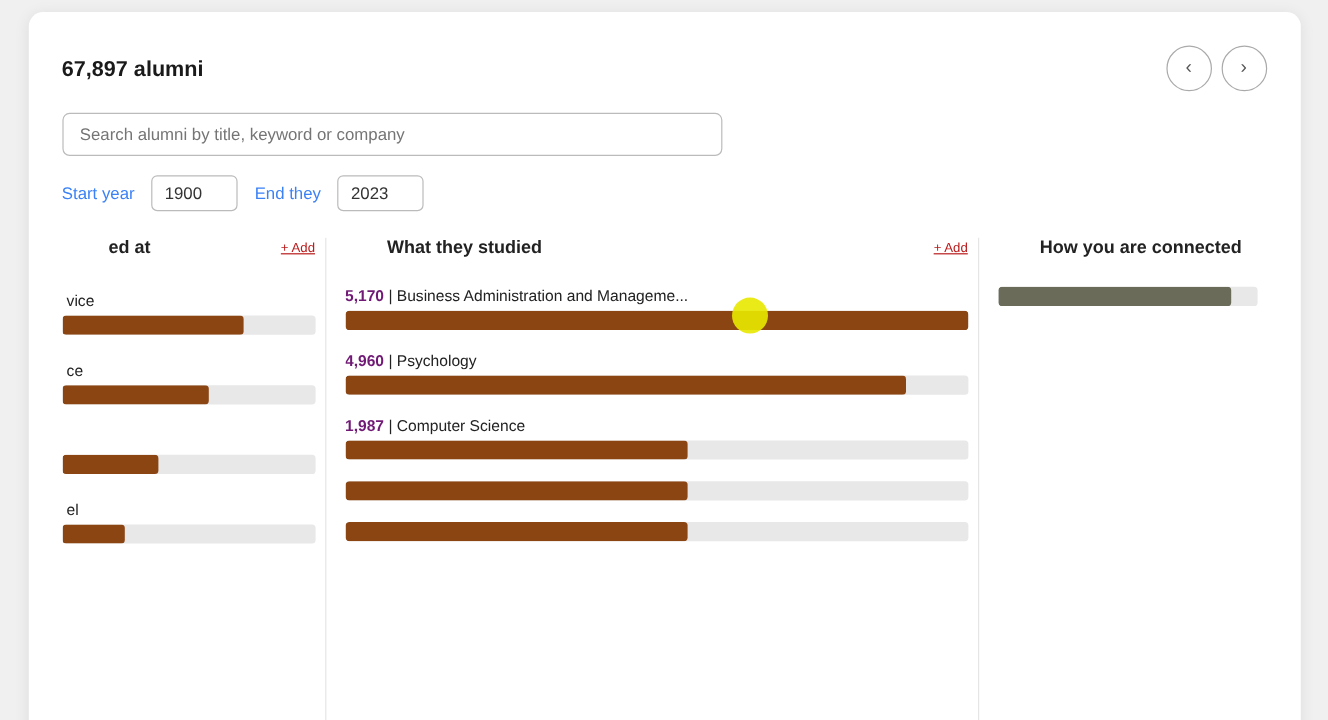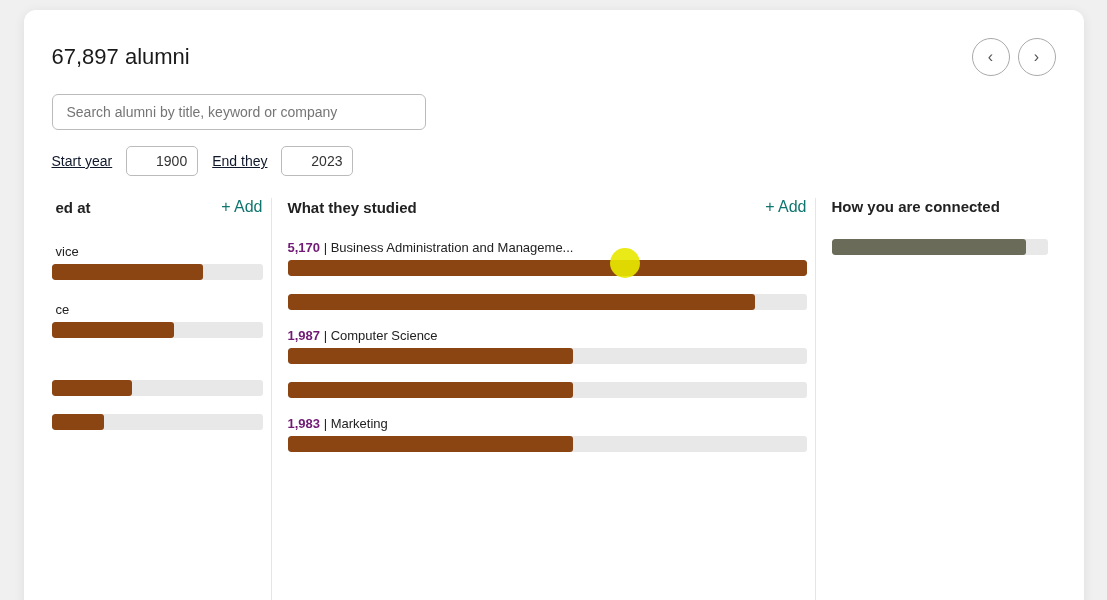--- a/index.html
+++ b/index.html
@@ -22,22 +22,22 @@
       overflow: hidden;
       box-shadow: 0 2px 12px rgba(0,0,0,0.08);
     }
     .header-row {
       display: flex;
       align-items: center;
       justify-content: space-between;
       margin-bottom: 18px;
     }
     .alumni-count {
-      font-size: 22px;
-      font-weight: 400;
+      font-size: 18px;
+      font-weight: 700;
       color: #1a1a1a;
       text-align: right;
     }
     .nav-buttons {
       display: flex;
       gap: 8px;
     }
     .nav-btn {
       width: 38px;
       height: 38px;
@@ -45,48 +45,47 @@
       border: 1.5px solid #aaa;
       background: #fff;
       cursor: pointer;
       display: flex;
       align-items: center;
       justify-content: center;
       font-size: 16px;
       color: #555;
     }
     .search-bar {
-      width: 374px;
+      width: 550px;
       padding: 9px 14px;
       border: 1.5px solid #bbb;
       border-radius: 6px;
       font-size: 14px;
       color: #888;
       margin-bottom: 16px;
       outline: none;
     }
     .year-row {
       display: flex;
       align-items: center;
       gap: 14px;
       margin-bottom: 22px;
     }
     .year-label {
       font-size: 14px;
-      color: #0f172a;
-      text-decoration: underline;
+      color: #3b82f6;
     }
     .year-input {
       width: 72px;
       padding: 6px 10px;
       border: 1.5px solid #bbb;
       border-radius: 5px;
       font-size: 14px;
       color: #333;
-      text-align: right;
+      text-align: left;
     }
     .columns-row {
       display: flex;
       gap: 0;
       overflow: hidden;
       height: 420px;
     }
     .col {
       flex: 1;
       min-width: 0;
@@ -94,36 +93,38 @@
       border-right: 1px solid #e5e5e5;
       overflow: hidden;
     }
     .col:last-child { border-right: none; }
     .col-header {
       display: flex;
       align-items: center;
       justify-content: space-between;
       margin-bottom: 18px;
       padding-bottom: 6px;
+      margin-left: 35px;
     }
     .col-title {
       font-size: 15px;
       font-weight: 600;
       color: #222;
     }
     .add-btn {
       display: flex;
       align-items: center;
       gap: 4px;
-      font-size: 16px;
-      color: #0f766e;
+      font-size: 11px;
+      color: #b91c1c;
       cursor: pointer;
       background: none;
       border: none;
       padding: 0;
+      text-decoration: underline;
     }
     .bar-item {
       margin-bottom: 18px;
     }
     .bar-label {
       font-size: 13px;
       color: #222;
       margin-bottom: 5px;
       white-space: nowrap;
       overflow: hidden;
@@ -232,20 +233,21 @@
           <div class="bar-fill bar-brown" style="width:58%"></div>
         </div>
       </div>
       <div class="bar-item">
         <div class="partial-label">&nbsp;</div>
         <div class="bar-track">
           <div class="bar-fill bar-brown" style="width:38%"></div>
         </div>
       </div>
       <div class="bar-item">
+        <div class="partial-label">el</div>
         <div class="bar-track">
           <div class="bar-fill bar-brown" style="width:25%"></div>
         </div>
       </div>
     </div>
 
     <div class="col" style="padding-left:16px;">
       <div class="col-header">
         <span class="col-title">What they studied</span>
         <button class="add-btn">+ Add</button>
@@ -253,41 +255,41 @@
 
       <div class="bar-item">
         <div class="bar-label">
           <span class="count">5,170</span> | Business Administration and Manageme...
         </div>
         <div class="bar-track">
           <div class="bar-fill bar-brown" style="width:100%"></div>
         </div>
       </div>
       <div class="bar-item">
+        <div class="bar-label">
+          <span class="count">4,960</span> | Psychology
+        </div>
         <div class="bar-track">
           <div class="bar-fill bar-brown" style="width:90%"></div>
         </div>
       </div>
       <div class="bar-item">
         <div class="bar-label">
           <span class="count">1,987</span> | Computer Science
         </div>
         <div class="bar-track">
           <div class="bar-fill bar-brown" style="width:55%"></div>
         </div>
       </div>
       <div class="bar-item">
         <div class="bar-track">
           <div class="bar-fill bar-brown" style="width:55%"></div>
         </div>
       </div>
       <div class="bar-item">
-        <div class="bar-label">
-          <span class="count">1,983</span> | Marketing
-        </div>
         <div class="bar-track">
           <div class="bar-fill bar-brown" style="width:55%"></div>
         </div>
       </div>
     </div>
 
     <div class="col" style="padding-left:16px; flex: 0 0 240px;">
       <div class="col-header">
         <span class="col-title">How you are connected</span>
       </div>

